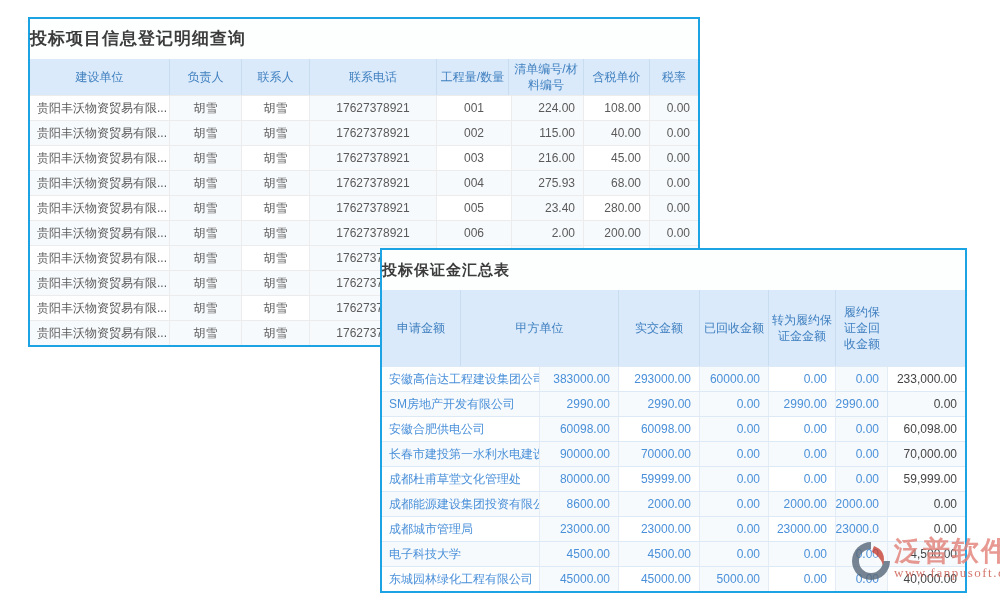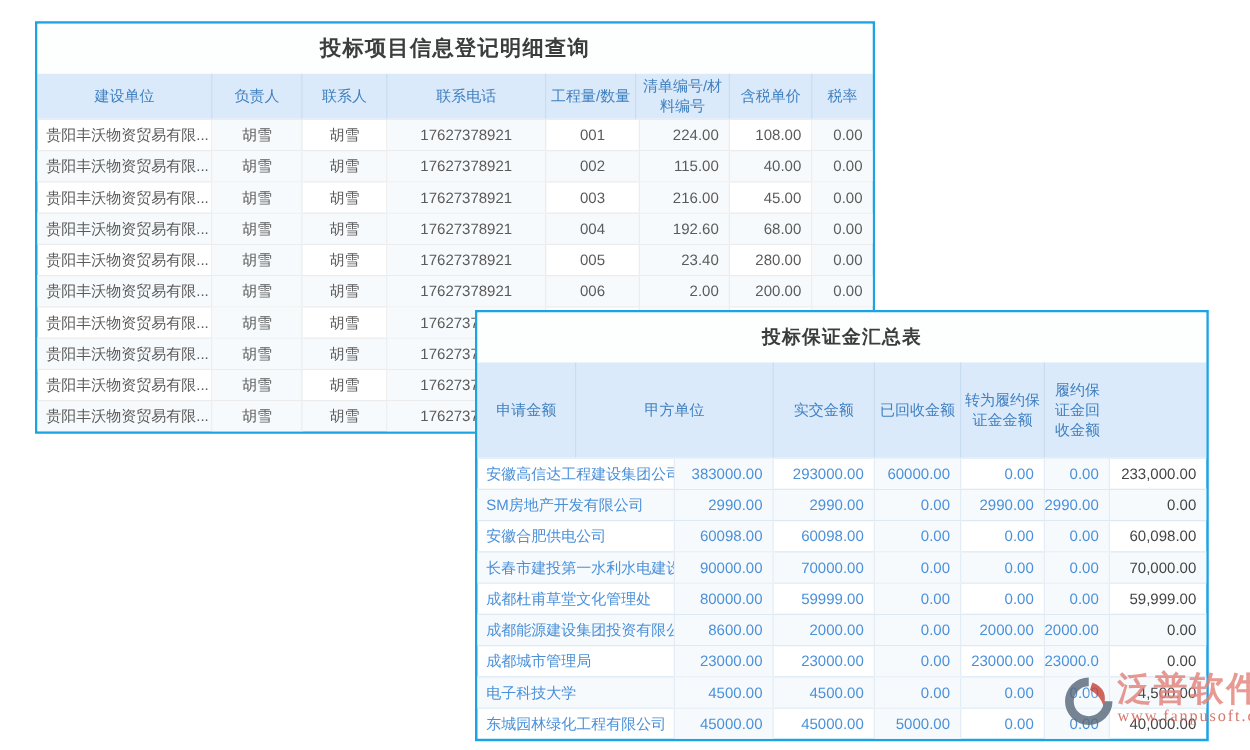--- a/index.html
+++ b/index.html
@@ -5,21 +5,21 @@
   html,body{margin:0;padding:0;}
   body{
     width:1000px;height:600px;position:relative;background:#ffffff;
     font-family:"Liberation Sans","DejaVu Sans",sans-serif;
     overflow:hidden;
   }
   .tbl{position:absolute;background:#ffffff;box-sizing:border-box;border:2px solid #1ba3e4;}
   .tbl1{left:28px;top:17px;width:672px;z-index:1;}
   .tbl2{left:380px;top:248px;width:587px;z-index:2;}
   .tbl-title{
-    text-align:center;font-weight:bold;color:#3c3c3c;background:#fcfffe;
+    font-weight:bold;color:#3c3c3c;background:#fcfffe;
     letter-spacing:1px;
   }
   .tbl1 .tbl-title{height:40px;line-height:40px;font-size:17px;}
   .tbl2 .tbl-title{height:40px;line-height:40px;font-size:15px;}
   .thead{display:flex;background:#dbeafa;}
   .tbl1 .thead{height:36px;}
   .tbl2 .thead{height:76px;}
   .th{
     display:flex;align-items:center;justify-content:center;text-align:center;
     color:#4080c0;font-size:12px;line-height:1.35;box-sizing:border-box;
@@ -112,21 +112,21 @@
         <div class="td c7 num">45.00</div>
         <div class="td c8 num">0.00</div>
       </div>
 
       <div class="tr">
         <div class="td c1 left">贵阳丰沃物资贸易有限...</div>
         <div class="td c2 center">胡雪</div>
         <div class="td c3 center">胡雪</div>
         <div class="td c4 center">17627378921</div>
         <div class="td c5 center">004</div>
-        <div class="td c6 num">192.60</div>
+        <div class="td c6 num">275.93</div>
         <div class="td c7 num">68.00</div>
         <div class="td c8 num">0.00</div>
       </div>
 
       <div class="tr">
         <div class="td c1 left">贵阳丰沃物资贸易有限...</div>
         <div class="td c2 center">胡雪</div>
         <div class="td c3 center">胡雪</div>
         <div class="td c4 center">17627378921</div>
         <div class="td c5 center">005</div>

